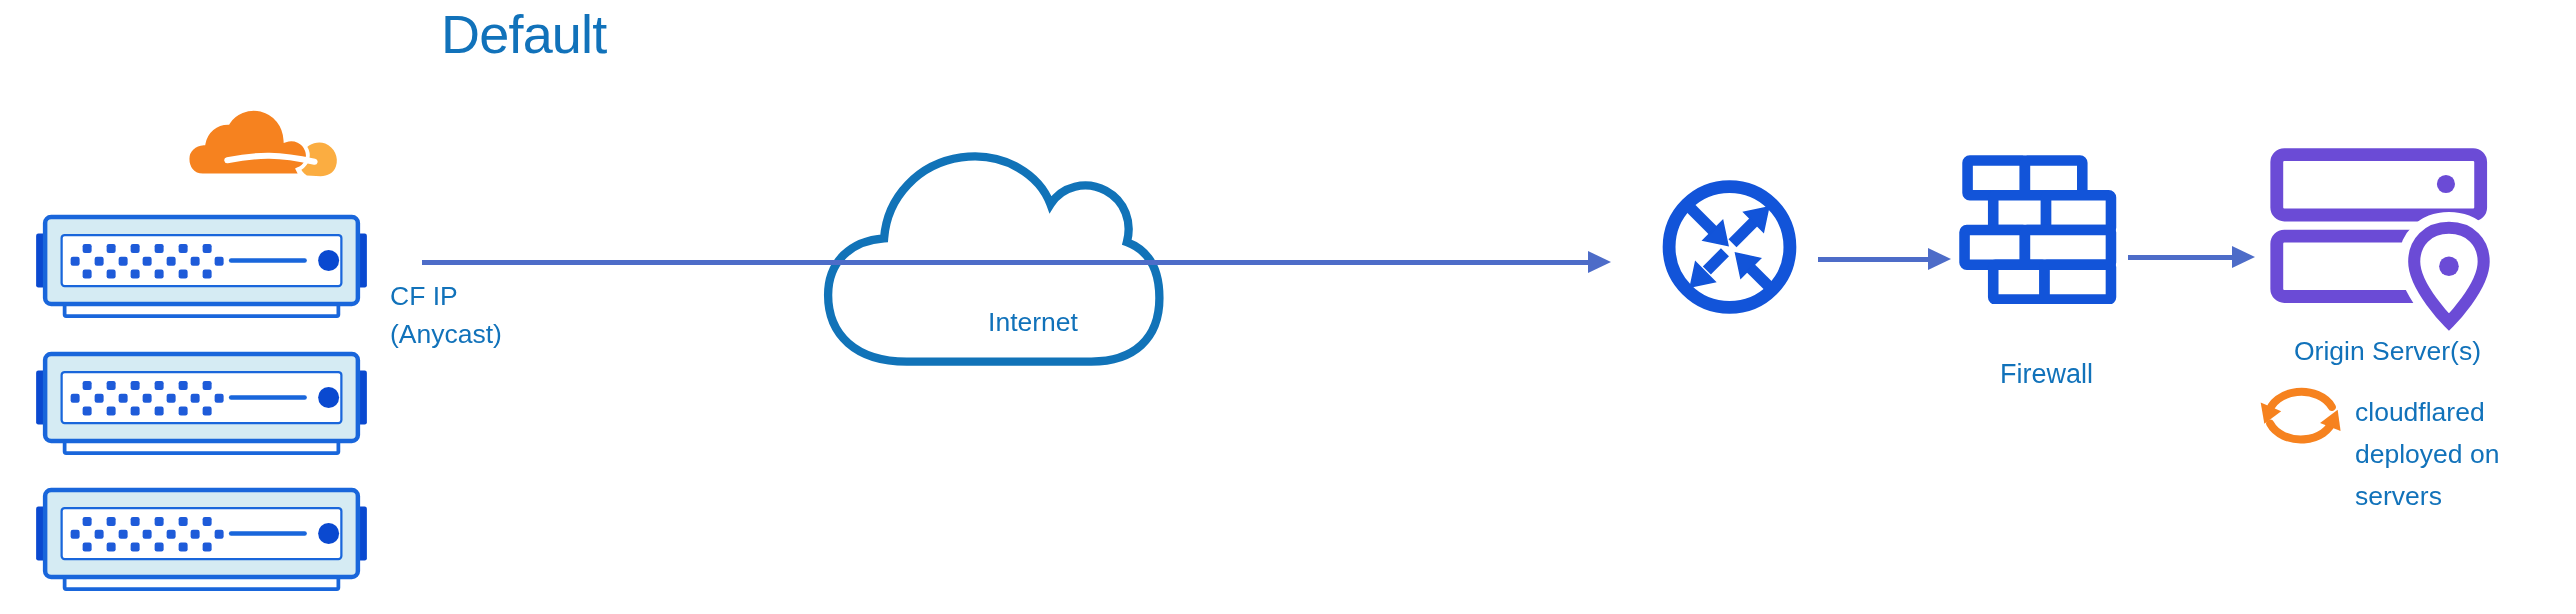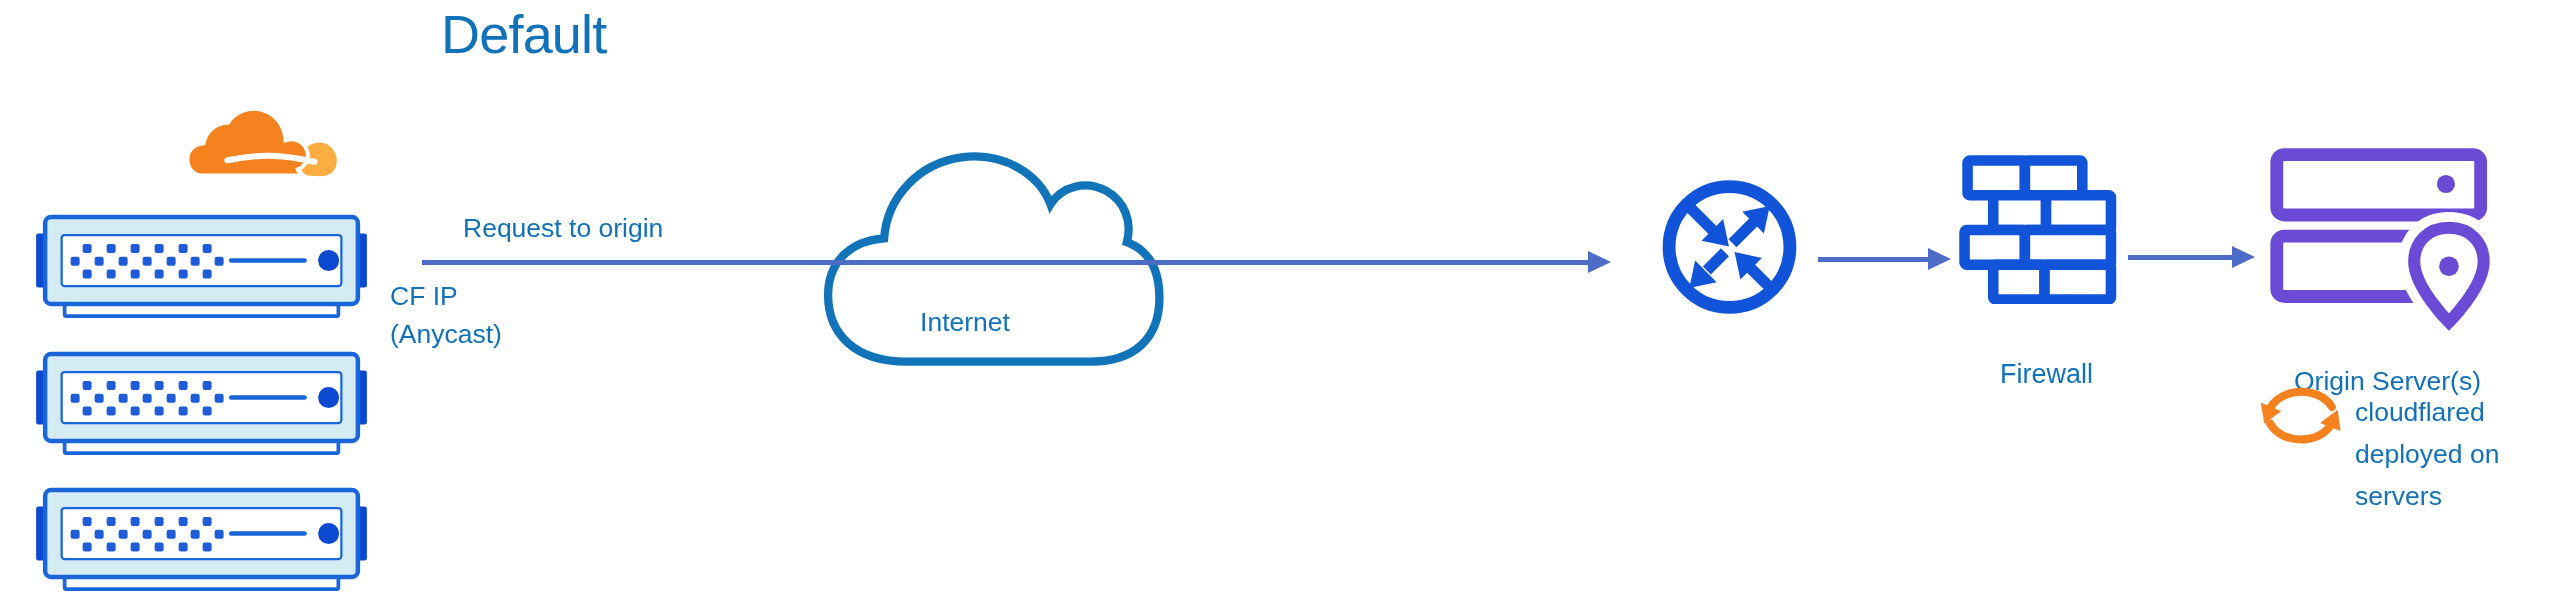--- a/index.html
+++ b/index.html
@@ -19,30 +19,30 @@
   .wordmark .reg{font-size:11.4px;vertical-align:super;letter-spacing:0;margin-left:-3px;}
 
   .server{position:absolute;left:34px;width:335px;height:105px;}
 
   
   .hline{position:absolute;height:5.3px;background:var(--c-arrow_blue);}
   .ahead{position:absolute;width:0;height:0;border-top:11.4px solid transparent;
          border-bottom:11.4px solid transparent;border-left:23px solid var(--c-arrow_blue);}
 
   .internet-cloud{position:absolute;left:816px;top:112px;width:354px;height:261px;}
-  .internet-label{left:788px;top:304px;width:354px;}
+  .internet-label{left:856px;top:304px;width:354px;}
 
   .cpe-icon{position:absolute;left:1654px;top:172px;width:151px;height:150px;}
   .cpe-label{left:1566px;top:339px;width:327px;}
 
   .fw-icon{position:absolute;left:1957px;top:153px;width:160px;height:151px;}
   .fw-label{left:1884px;top:334px;width:325px;font-size:27px;margin-top:21px;}
 
   .origin-icon{position:absolute;left:2269px;top:147px;width:227px;height:185px;}
-  .origin-label{left:2236px;top:333px;width:303px;margin-top:30px;}
+  .origin-label{left:2236px;top:333px;width:303px;}
 
   .refresh-icon{position:absolute;left:2257px;top:382px;width:88px;height:71px;}
   .cloudflared-note{left:2355px;top:392px;width:206px;line-height:1.58;}
 </style>
 </head>
 <body>
 
 <div class="canvas">
 
   <svg width="0" height="0" style="position:absolute" aria-hidden="true">
@@ -96,21 +96,20 @@
     </svg>
   <svg class="server" style="top:487px" viewBox="0 0 443 139" width="335" height="105">
       <use href="#sym-server"></use>
     </svg>
 
   <svg class="internet-cloud" viewBox="0 0 468 345">
     <path d="M120 330 C52 330 16 294 16 242 C16 198 46 170 90 167 C94 112 136 68 192 60 C250 52 296 84 310 122 C325 98 357 90 383 104 C409 118 418 146 411 172 C443 184 454 212 454 246 C454 300 420 330 364 330 Z" fill="#fff" stroke="var(--c-cloud_stroke)" stroke-width="11"></path>
   </svg>
   <div class="lbl center internet-label">Internet</div>
 
-  <div class="lbl" style="left:463px;top:210px;">Request to origin</div>
   <div class="lbl" style="left:390px;top:278px;"><span>CF IP</span><br><span>(Anycast)</span></div>
 
   <div class="hline" style="left:422px;top:260px;width:1167px;"></div>
   <div class="ahead" style="left:1588px;top:251px;"></div>
 
   <svg class="cpe-icon" viewBox="0 0 200 198">
     <circle cx="100" cy="99" r="80" fill="#fff" stroke="var(--c-icon_blue)" stroke-width="17"></circle>
     <g stroke="var(--c-icon_blue)" stroke-width="15" fill="var(--c-icon_blue)">
       <line x1="46" y1="45" x2="80" y2="79"></line>
       <polygon points="98,97 65,90 91,64" stroke-width="2"></polygon>

